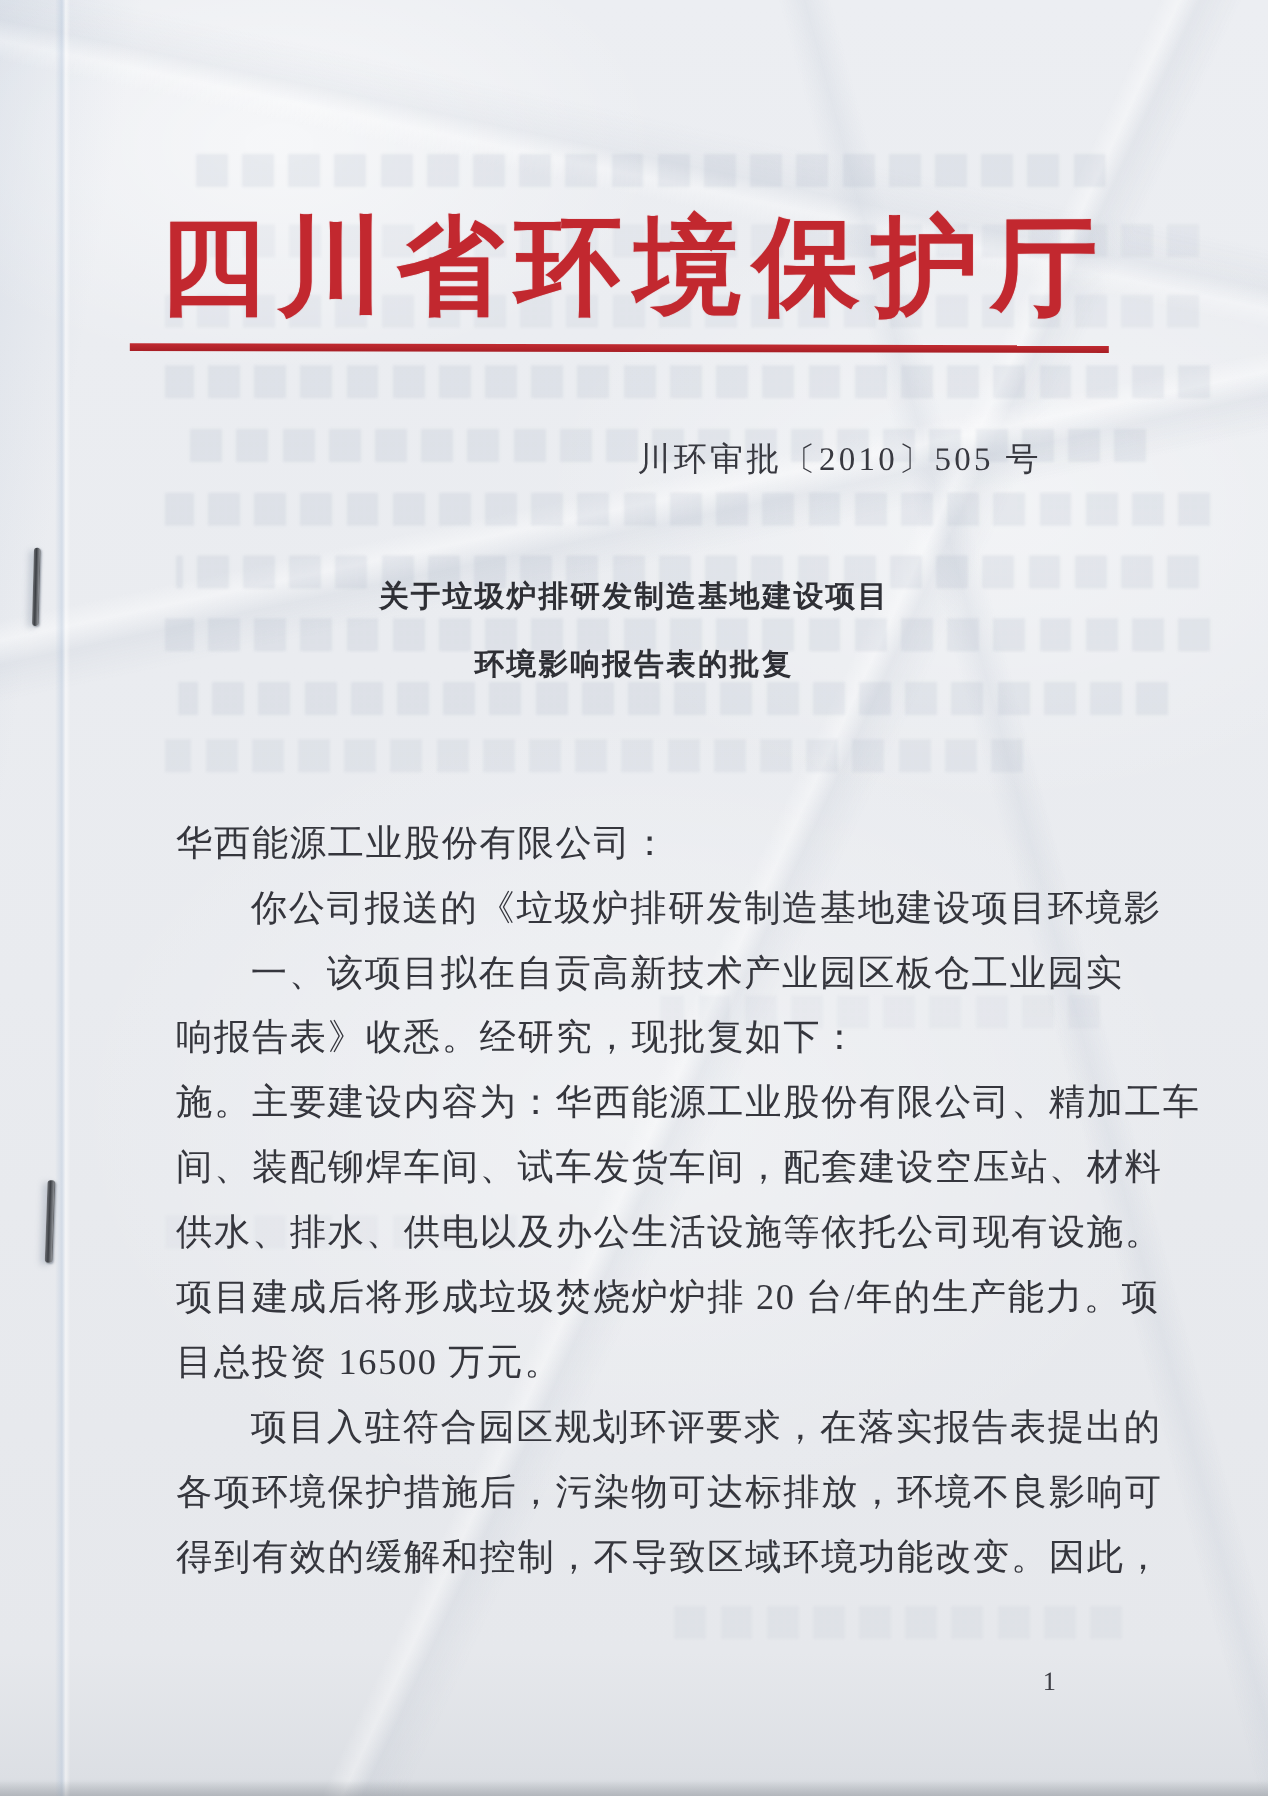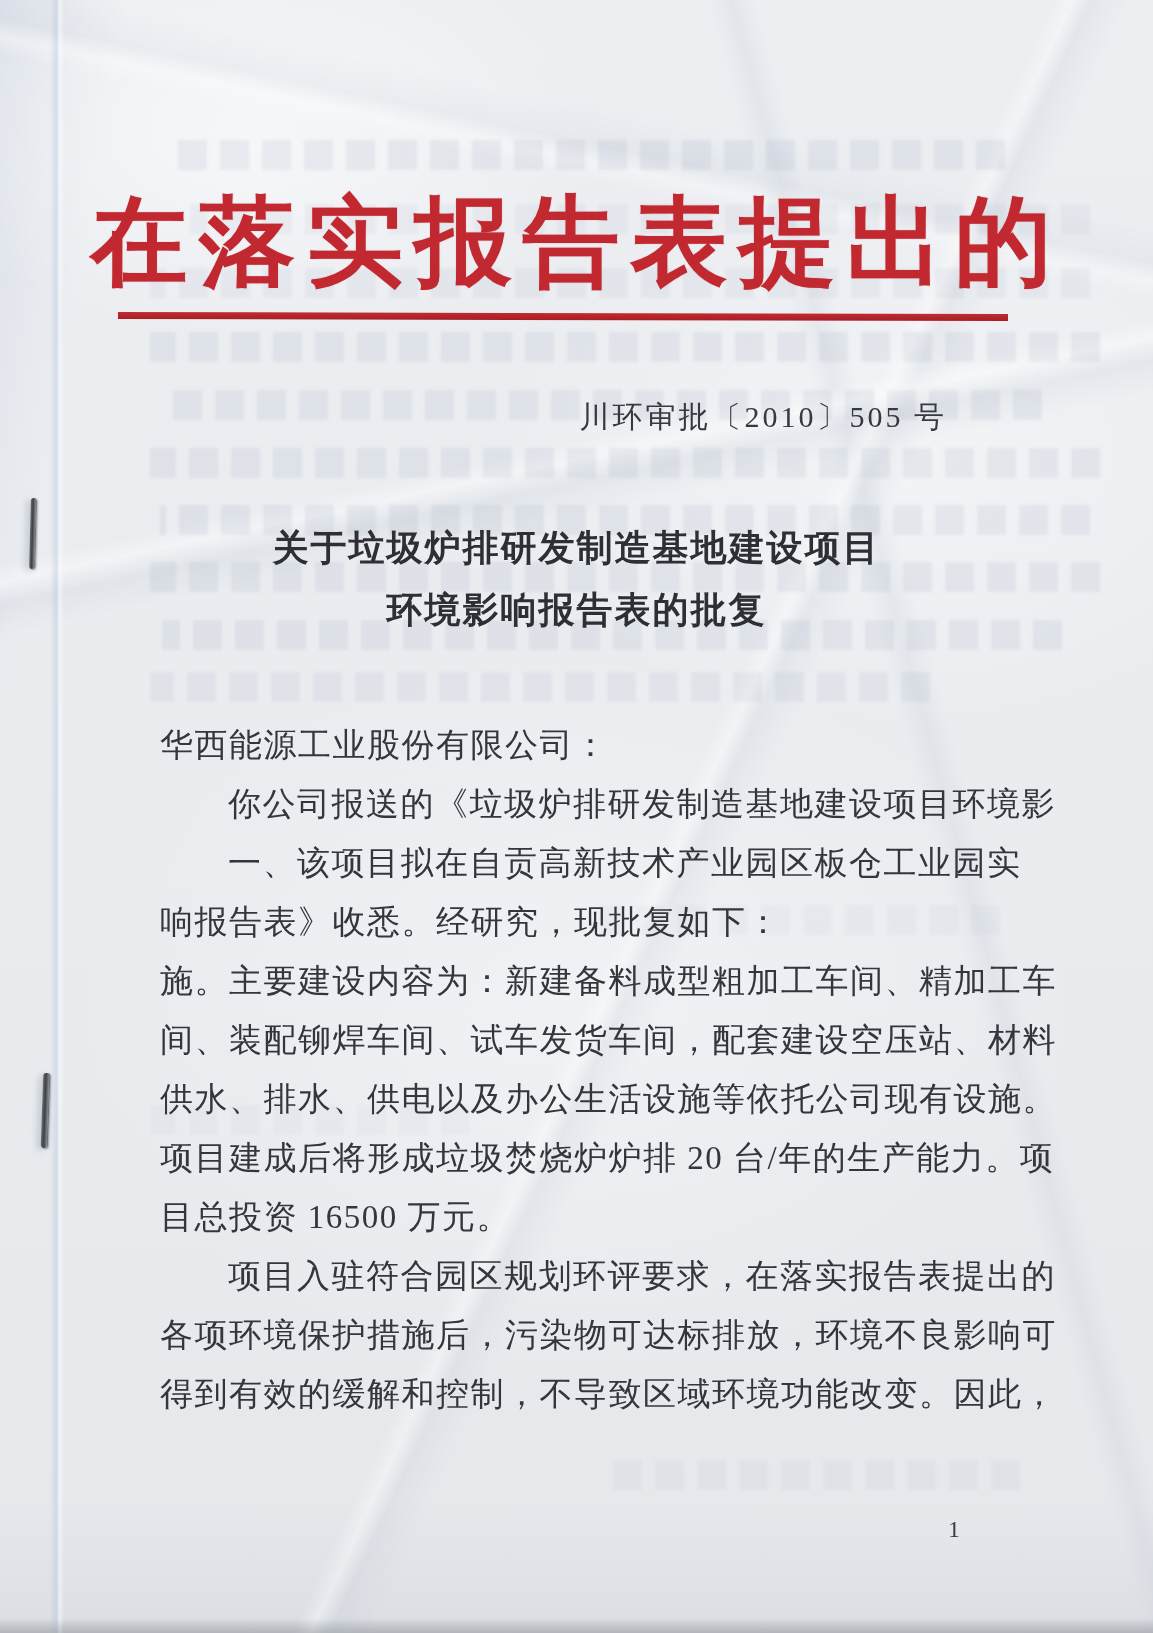--- a/index.html
+++ b/index.html
@@ -48,27 +48,27 @@
   }
   .doc-number{
     position:absolute;left:0;top:397px;width:1058px;
     box-sizing:border-box;padding-right:111px;
     text-align:right;
     font-size:30px;letter-spacing:3px;color:#383940;
     white-space:nowrap;
   }
   .title-line{
     position:absolute;left:0;width:1153px;text-align:center;
-    font-size:36px;font-weight:bold;letter-spacing:2px;color:#2e2f35;
+    font-size:27px;font-weight:bold;letter-spacing:2px;color:#2e2f35;
     white-space:nowrap;
   }
   .title-line.l1{top:524px;}
   .title-line.l2{top:586px;}
   .body-text{
-    position:absolute;left:160px;top:716px;width:840px;
+    position:absolute;left:160px;top:738px;width:840px;
     font-size:33px;line-height:59px;letter-spacing:1.5px;
     color:#35363d;
   }
   .body-line{white-space:nowrap;}
   .body-line.indent{text-indent:68px;}
   .page-number{
     position:absolute;left:948px;top:1516px;
     font-size:24px;color:#3c3d44;letter-spacing:1px;
   }
   .staple{
@@ -109,35 +109,35 @@
   <div class="ghost" style="left:160px;top:505px;width:930px;"></div>
   <div class="ghost" style="left:150px;top:562px;width:950px;"></div>
   <div class="ghost" style="left:162px;top:620px;width:900px;"></div>
   <div class="ghost" style="left:150px;top:672px;width:780px;opacity:.45;"></div>
   <div class="ghost" style="left:600px;top:905px;width:400px;opacity:.25;"></div>
   <div class="ghost" style="left:150px;top:1105px;width:320px;opacity:.22;"></div>
   <div class="ghost" style="left:600px;top:1460px;width:420px;opacity:.3;"></div>
 
   <div class="left-fold"></div>
 
-  <div class="agency-header">在落实报告表提出的</div>
+  <div class="agency-header">四川省环境保护厅</div>
 
   <div class="red-rule"></div>
 
   <div class="doc-number">川环审批〔2010〕505 号</div>
 
   <div class="title-line l1">关于垃圾炉排研发制造基地建设项目</div>
   <div class="title-line l2">环境影响报告表的批复</div>
 
   <div class="body-text">
     <div class="body-line">华西能源工业股份有限公司：</div>
     <div class="body-line indent">你公司报送的《垃圾炉排研发制造基地建设项目环境影</div>
     <div class="body-line indent">一、该项目拟在自贡高新技术产业园区板仓工业园实</div>
     <div class="body-line">响报告表》收悉。经研究，现批复如下：</div>
-    <div class="body-line">施。主要建设内容为：新建备料成型粗加工车间、精加工车</div>
+    <div class="body-line">施。主要建设内容为：华西能源工业股份有限公司、精加工车</div>
     <div class="body-line">间、装配铆焊车间、试车发货车间，配套建设空压站、材料</div>
     <div class="body-line">供水、排水、供电以及办公生活设施等依托公司现有设施。</div>
     <div class="body-line">项目建成后将形成垃圾焚烧炉炉排 20 台/年的生产能力。项</div>
     <div class="body-line">目总投资 16500 万元。</div>
     <div class="body-line indent">项目入驻符合园区规划环评要求，在落实报告表提出的</div>
     <div class="body-line">各项环境保护措施后，污染物可达标排放，环境不良影响可</div>
     <div class="body-line">得到有效的缓解和控制，不导致区域环境功能改变。因此，</div>
   </div>
 
   <div class="page-number">1</div>

